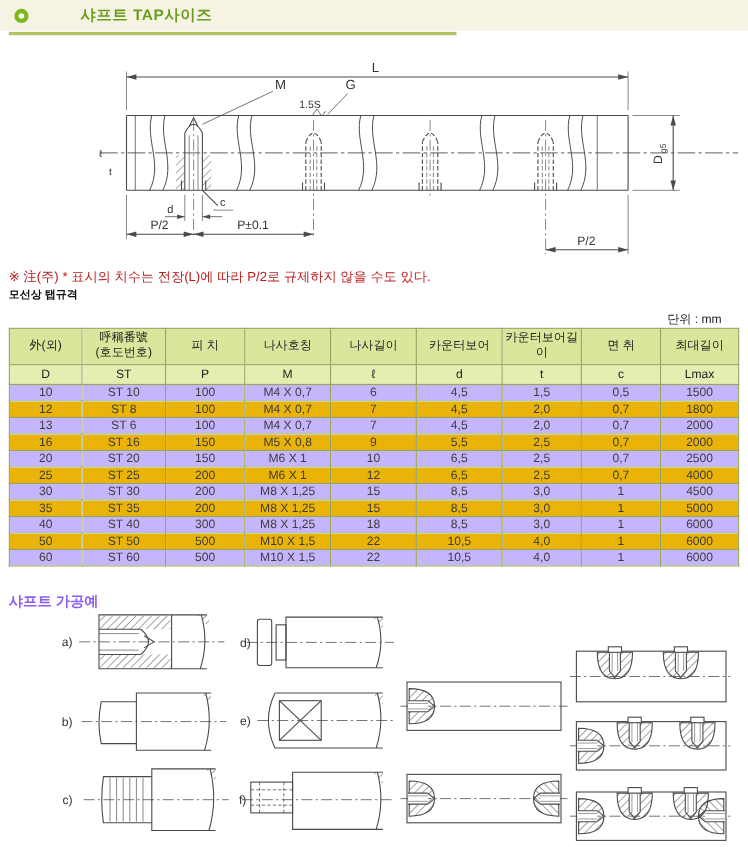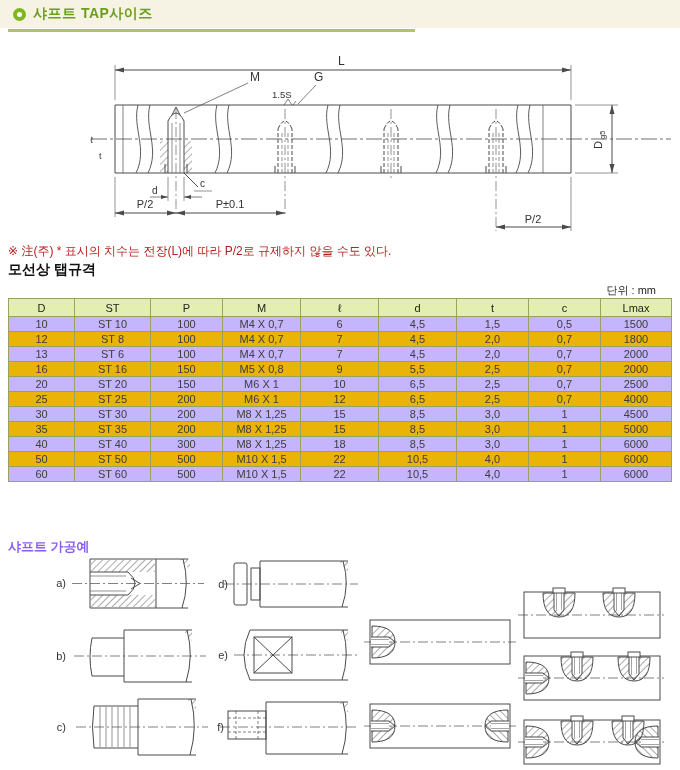--- a/index.html
+++ b/index.html
@@ -3,30 +3,30 @@
 <meta charset="utf-8">
 <style>
   html,body{margin:0;padding:0;background:#ffffff;}
   body{font-family:"Liberation Sans","DejaVu Sans",sans-serif;}
   .page{position:relative;width:680px;height:770px;background:#ffffff;overflow:hidden;}
 
   
   .topbar{position:absolute;left:0;top:0;width:680px;height:28px;background:#f6f2e4;
           display:flex;align-items:center;gap:7px;padding-left:13px;box-sizing:border-box;}
   .bullet{width:5px;height:5px;border:4px solid #7fb71f;border-radius:50%;background:#fff;}
-  .page-title{font-size:14px;font-weight:bold;color:#6b9e1f;letter-spacing:0.5px;}
+  .page-title{font-size:14px;font-weight:bold;color:#6b9e1f;letter-spacing:0.5px;margin-left:40px;}
   .rule{position:absolute;left:8px;top:29px;width:407px;height:3px;background:#b0c464;}
 
   
   .main-drawing{position:absolute;left:88px;top:45px;width:586px;height:196px;}
   svg text{font-family:"Liberation Sans","DejaVu Sans",sans-serif;fill:#333;}
 
   
   .note{position:absolute;left:8px;top:243px;font-size:12px;color:#b91c1c;margin:0;white-space:nowrap;}
-  .sec-title{position:absolute;left:8px;top:261px;font-size:14px;font-weight:bold;color:#111;margin:0;}
+  .sec-title{position:absolute;left:8px;top:261px;font-size:10px;font-weight:bold;color:#111;margin:0;}
   .unit{position:absolute;right:24px;top:283px;font-size:11px;color:#222;}
 
   
   .spec-table{position:absolute;left:8px;top:298px;width:664px;border-collapse:collapse;
               table-layout:fixed;font-size:11px;color:#3d3d3d;}
   .spec-table th,.spec-table td{border:1px solid #98a45e;text-align:center;padding:1px 2px;overflow:hidden;}
   .spec-table thead tr.h1 th{background:#d9e69c;height:30px;white-space:pre-line;font-weight:normal;color:#222;line-height:1.25;}
   .spec-table thead tr.h2 th{background:#e3eeb0;height:15px;font-weight:normal;color:#222;}
   .spec-table tbody tr{height:15px;background:#c4b5fd;}
   .spec-table tbody tr.alt{background:#eab308;}
@@ -181,20 +181,32 @@
         <col style="width:76px">
         <col style="width:72px">
         <col style="width:78px">
       <col style="width:78px">
         <col style="width:78px">
         <col style="width:72px">
         <col style="width:72px">
         <col>
     </colgroup>
     <thead>
+      <tr class="h1">
+          <th>外(외)</th>
+          <th>呼稱番號
+(호도번호)</th>
+          <th>피 치</th>
+          <th>나사호칭</th>
+          <th>나사길이</th>
+          <th>카운터보어</th>
+          <th>카운터보어길이</th>
+          <th>면 취</th>
+          <th>최대길이</th>
+        </tr>
       <tr class="h2">
           <th>D</th>
           <th>ST</th>
           <th>P</th>
           <th>M</th>
           <th>ℓ</th>
           <th>d</th>
           <th>t</th>
           <th>c</th>
           <th>Lmax</th>

